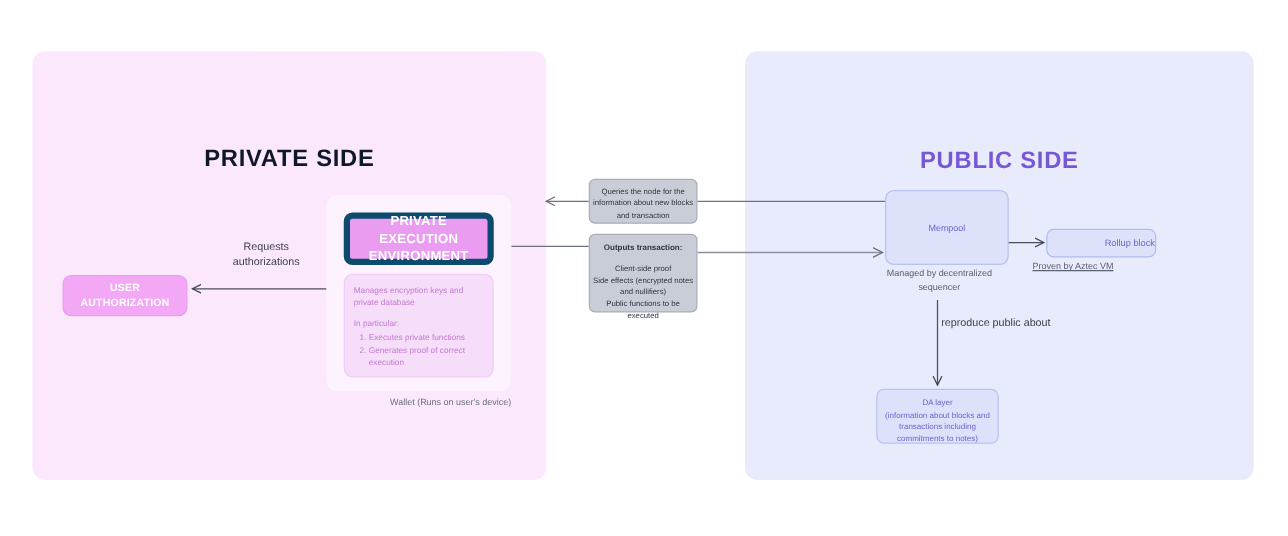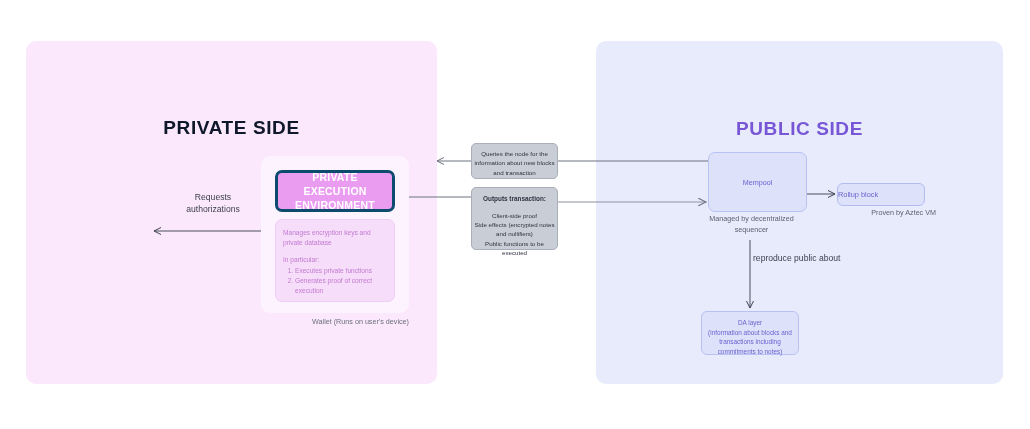--- a/index.html
+++ b/index.html
@@ -61,21 +61,21 @@
     width: 148px; height: 157px;
     background: #fdf3fe;
     border-radius: 9px;
     box-sizing: border-box;
   }
   .pee-header {
     position: absolute;
     left: 275px; top: 170px;
     width: 120px; height: 42px;
     background: #ea9cf0;
-    border: 3px solid #0c4a6e;
+    border: 5px solid #0c4a6e;
     border-radius: 7px;
     box-sizing: border-box;
     display: flex;
     align-items: center;
     justify-content: center;
     text-align: center;
     color: #ffffff;
     font-size: 10.5px;
     font-weight: bold;
     letter-spacing: 0.2px;
@@ -197,31 +197,32 @@
   .rollup {
     position: absolute;
     left: 837px; top: 183px;
     width: 88px; height: 23px;
     background: #dde2fa;
     border: 1px solid #b2bcf0;
     border-radius: 6px;
     box-sizing: border-box;
     display: flex;
     align-items: center;
-    justify-content: flex-start;
+    justify-content: flex-end;
     color: #6a63d0;
     font-size: 7.4px;
   }
   .rollup-caption {
     position: absolute;
     left: 826px; top: 208px;
     width: 110px;
-    text-align: right;
+    text-align: left;
     font-size: 7.2px;
     color: #5c6070;
+    text-decoration: underline;
   }
   .da-layer {
     position: absolute;
     left: 701px; top: 311px;
     width: 98px; height: 44px;
     background: #dde2fa;
     border: 1px solid #b9c2f2;
     border-radius: 6px;
     box-sizing: border-box;
     padding-top: 6px;
@@ -295,20 +296,26 @@
 
     <g>
       <line x1="794" y1="194" x2="835" y2="194" stroke="#4b4f5c" stroke-width="1" marker-end="url(#ah-dark)"></line>
     </g>
 
     <g>
       <line x1="750" y1="240" x2="750" y2="308" stroke="#4b4f5c" stroke-width="1" marker-end="url(#ah-dark)"></line>
     </g>
   </svg>
 
+  <div class="user-auth">
+    <div>
+      <div>USER</div>
+      <div>AUTHORIZATION</div>
+    </div>
+  </div>
 
   <div class="label-requests">
     <div>Requests</div>
     <div>authorizations</div>
   </div>
 
   <div class="wallet-card"></div>
 
   <div class="pee-header">
     <div>

